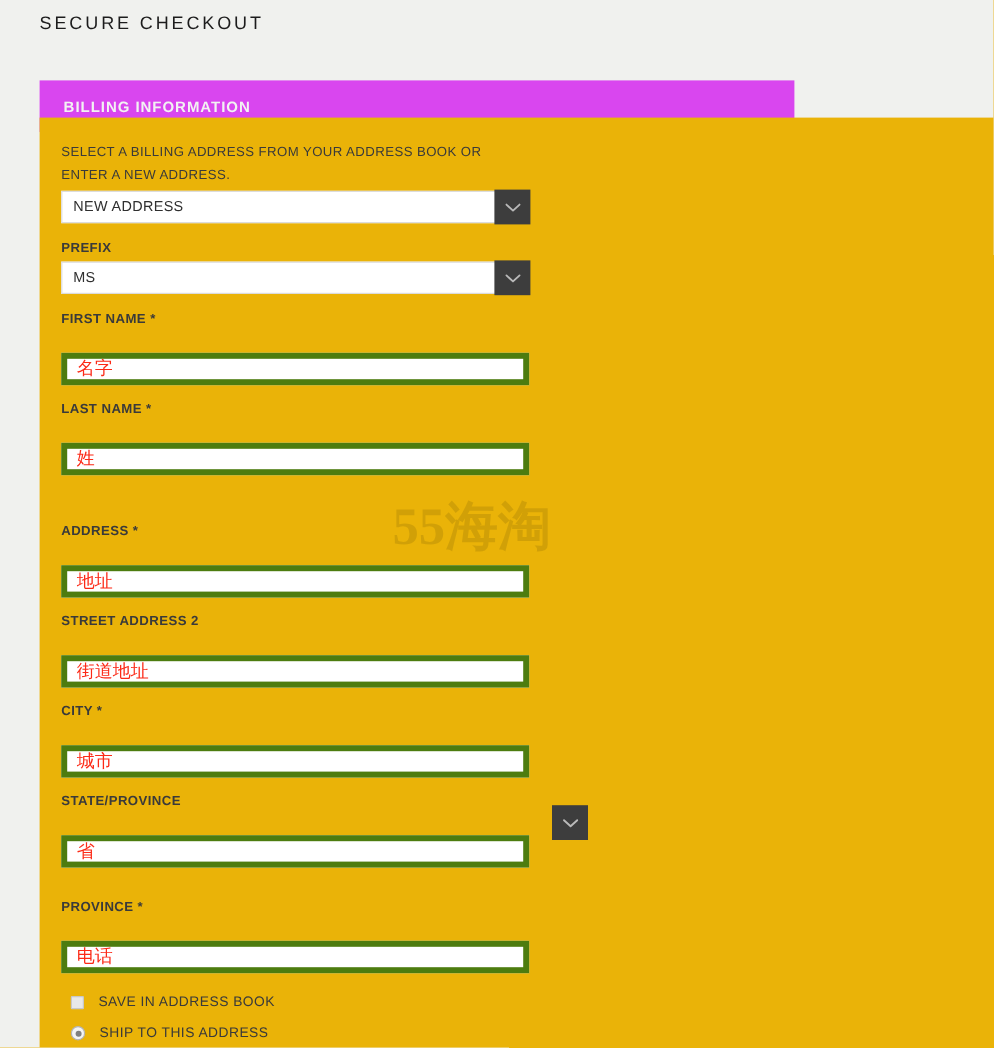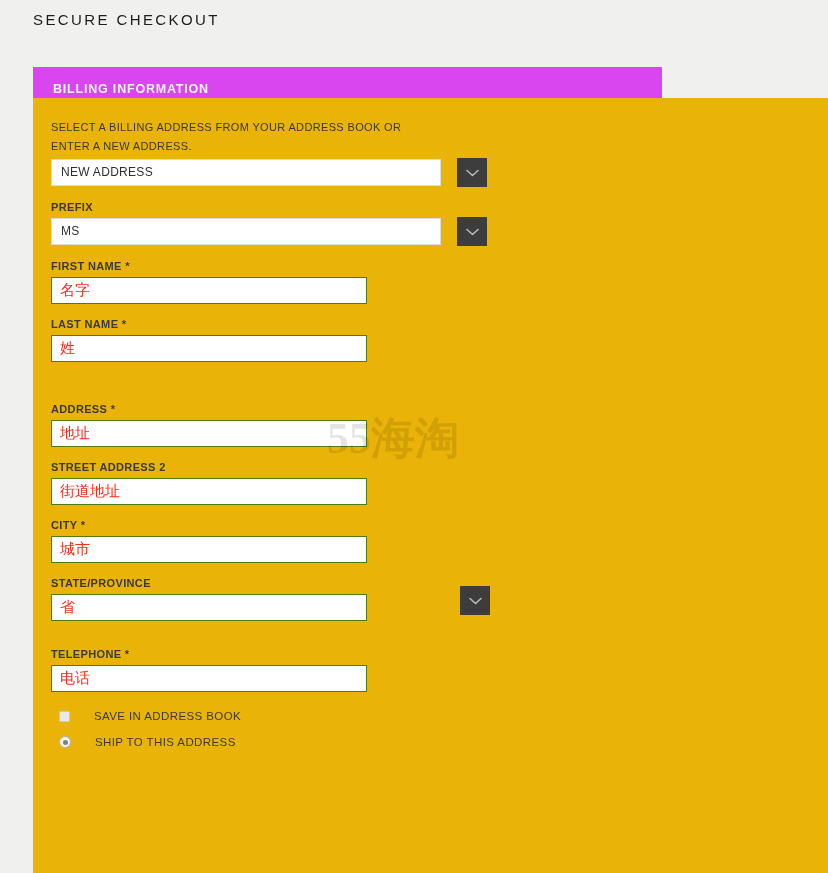--- a/index.html
+++ b/index.html
@@ -86,21 +86,20 @@
     color: #3a3a3a;
     width: 390px;
   }
 
   
   .select-wrap {
     position: relative;
     width: 390px;
     height: 27px;
     margin-top: 3px;
-    padding-left: 45px;
   }
   .select-box {
     position: absolute;
     left: 0; top: 0;
     width: 390px;
     height: 27px;
     box-sizing: border-box;
     background: #ffffff;
     border: 1px solid #dcdcdc;
   }
@@ -121,26 +120,26 @@
     height: 29px;
     background: #3d3d3d;
     display: flex;
     align-items: center;
     justify-content: center;
   }
   .select-arrow svg { display: block; }
 
   
   .text-input {
-    width: 316px;
+    width: 390px;
     height: 27px;
     box-sizing: border-box;
-    margin-top: 3px;
+    margin-top: 20px;
     background: #ffffff;
-    border: 1px solid #4d7c0f;
+    border: 5px solid #4d7c0f;
     padding: 0 8px;
     font-family: "DejaVu Sans", sans-serif;
     font-size: 15px;
     color: #fc2a17;
     line-height: 25px;
     outline: none;
   }
   .text-input::placeholder { color: #fc2a17; }
 
   
@@ -190,21 +189,21 @@
   }
   .rb::after {
     content: "";
     position: absolute;
     left: 2.5px; top: 2.5px;
     width: 5px; height: 5px;
     border-radius: 50%;
     background: #808080;
   }
   .choice-label {
-    margin-left: 24px;
+    margin-left: 12px;
     font-size: 11.5px;
     letter-spacing: 0.4px;
     color: #3a3a3a;
     white-space: nowrap;
   }
 
   
   .watermark {
     position: absolute;
     left: 327px;
@@ -311,21 +310,21 @@
       </span>
       <input class="text-input" type="text" value="省" style="">
     </div>
 
     <div class="gap-b"></div>
 
 
     <div class="gap-b"></div>
 
     <div class="field">
-      <span class="field-label">TELEPHONE *</span>
+      <span class="field-label">PROVINCE *</span>
       <input class="text-input" type="text" value="电话" style="">
     </div>
 
     <div style="height:14px"></div>
 
     <div class="choice-row">
       <span class="cb"></span>
       <span class="choice-label">SAVE IN ADDRESS BOOK</span>
     </div>
 

